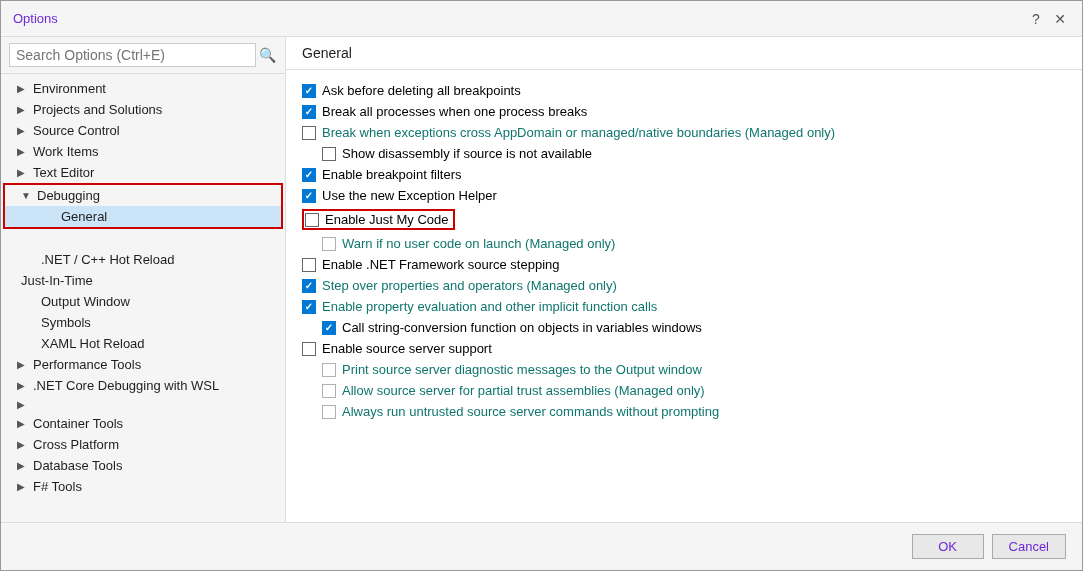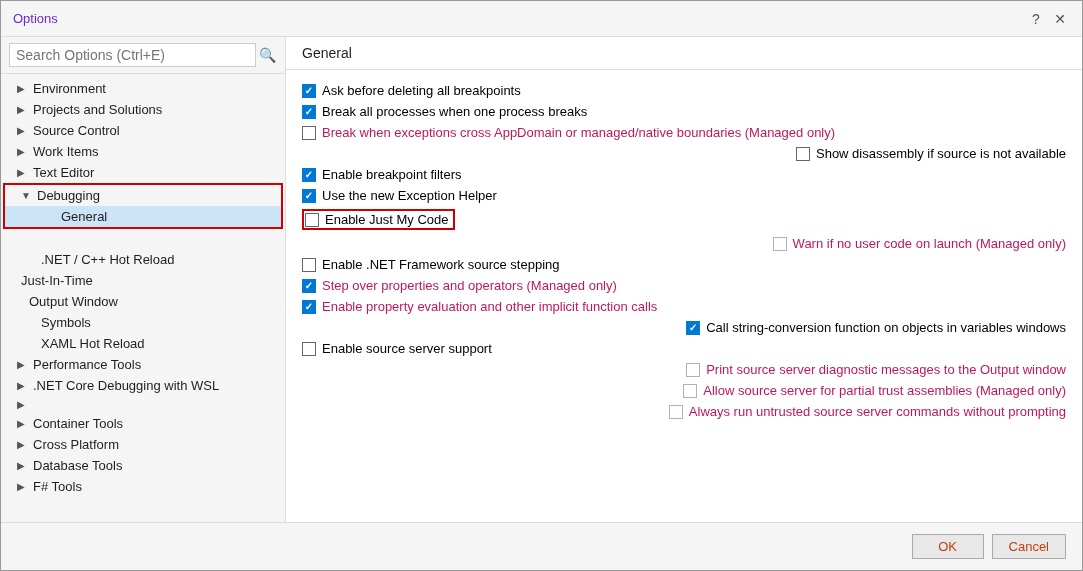--- a/index.html
+++ b/index.html
@@ -127,21 +127,21 @@
       overflow-y: auto;
       padding: 10px 16px;
     }
     .option-row {
       display: flex;
       align-items: center;
       gap: 6px;
       padding: 3px 0;
       font-size: 13px;
     }
-    .option-row.indented { margin-left: 40px; justify-content: flex-end; }
+    .option-row.indented { margin-left: 20px; }
     .checkbox {
       width: 14px;
       height: 14px;
       border: 1px solid #666;
       background: white;
       display: flex;
       align-items: center;
       justify-content: center;
       flex-shrink: 0;
       cursor: pointer;
@@ -158,39 +158,39 @@
     }
     .checkbox.disabled {
       opacity: 0.5;
       cursor: default;
     }
     .option-label {
       color: #000000;
       font-size: 13px;
     }
     .option-label.disabled { color: #999; }
-    .option-label.link-blue { color: #be185d; }
+    .option-label.link-blue { color: #0f766e; }
     .footer {
       height: 48px;
       border-top: 1px solid #ddd;
       display: flex;
       align-items: center;
       justify-content: flex-end;
       padding: 0 16px;
       gap: 8px;
       background: #f5f5f5;
     }
     .btn {
       padding: 4px 16px;
       border: 1px solid #aaa;
       background: #e8e8e8;
       font-size: 13px;
       cursor: pointer;
       min-width: 72px;
-      color: #c2410c;
+      color: #6d28d9;
     }
     .btn.primary { background: #e8e8e8; }
     .scrollbar-area {
       overflow-y: scroll;
     }
     .scrollbar-area::-webkit-scrollbar { width: 10px; }
     .scrollbar-area::-webkit-scrollbar-track { background: #f0f0f0; }
     .scrollbar-area::-webkit-scrollbar-thumb { background: #b0b0b0; border-radius: 2px; }
   </style>
 </head>
@@ -245,21 +245,21 @@
             <span class="arrow"></span>
             <span>General</span>
           </div>
         </div>
         <div class="tree-item" style="padding-left:40px;margin-top:20px;">
           <span>.NET / C++ Hot Reload</span>
         </div>
         <div class="tree-item" style="padding-left:20px;">
           <span>Just-In-Time</span>
         </div>
-        <div class="tree-item" style="padding-left:28px;">
+        <div class="tree-item" style="padding-left:40px;">
           <span>Output Window</span>
         </div>
         <div class="tree-item" style="padding-left:40px;">
           <span>Symbols</span>
         </div>
         <div class="tree-item" style="padding-left:40px;">
           <span>XAML Hot Reload</span>
         </div>
         <div class="tree-item" style="padding-left:16px;">
           <span class="arrow">▶</span>

